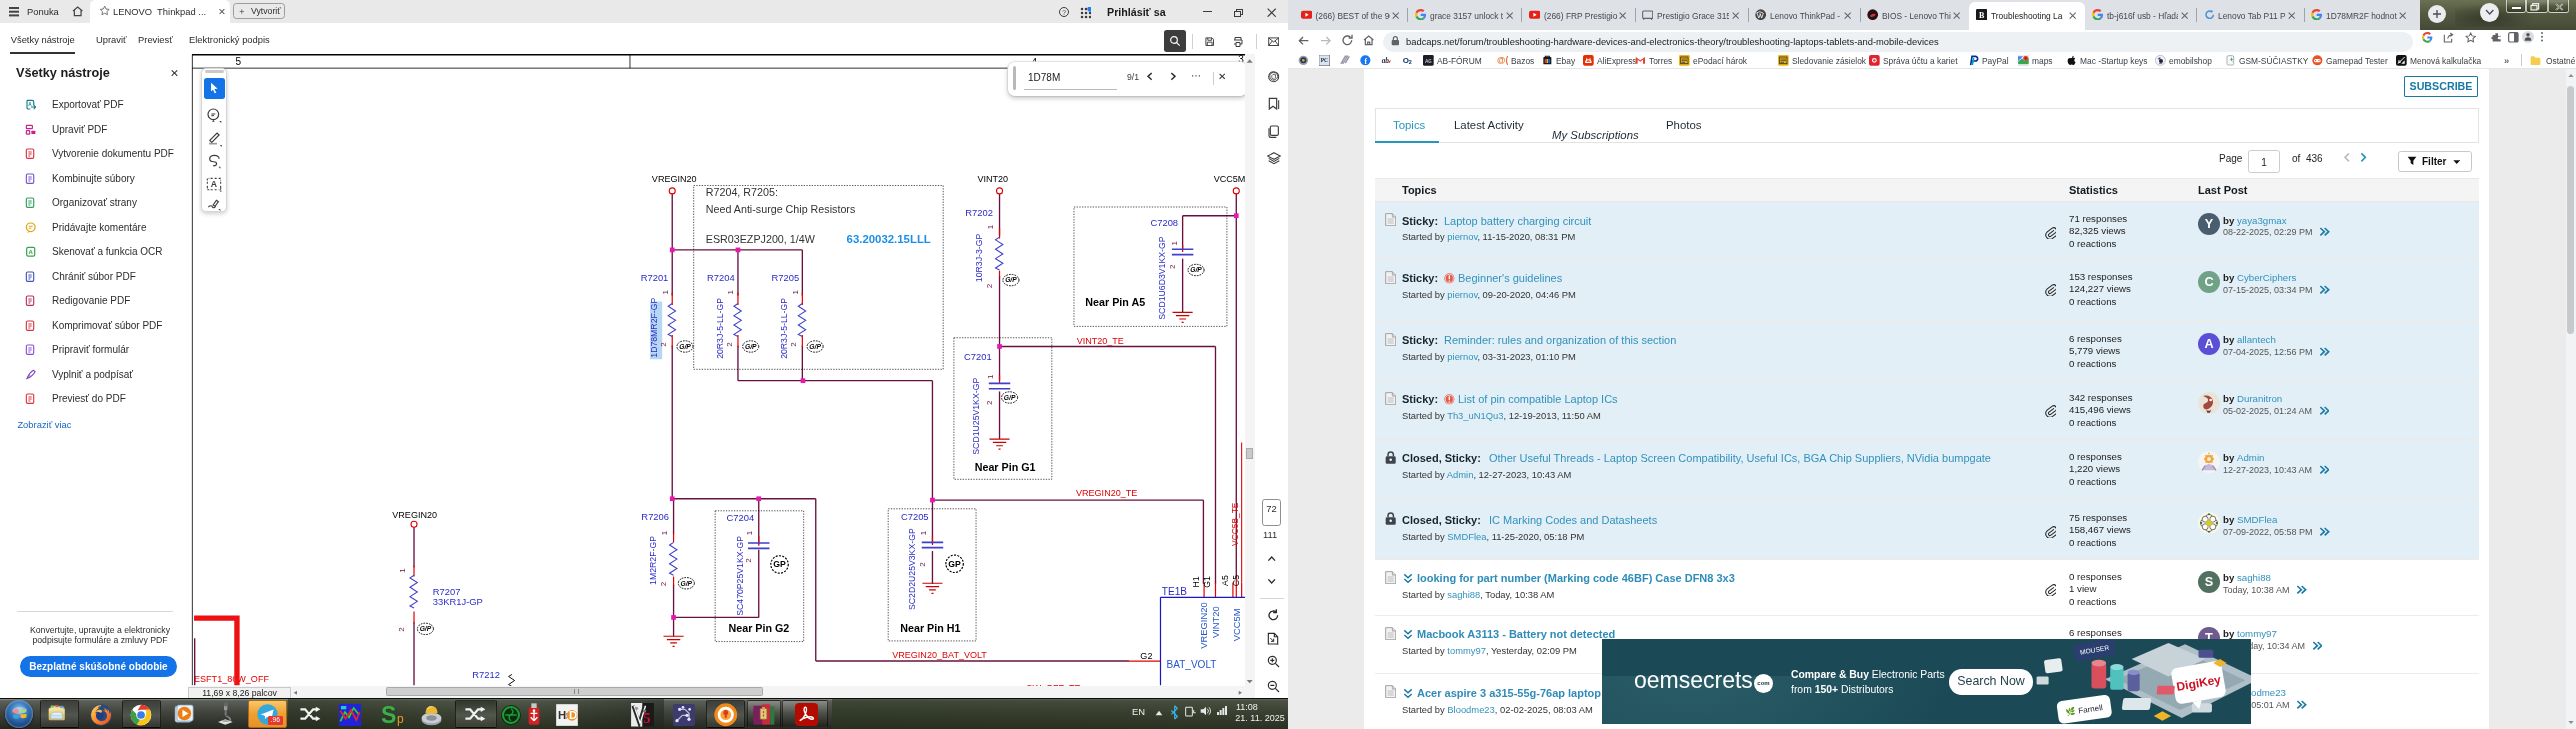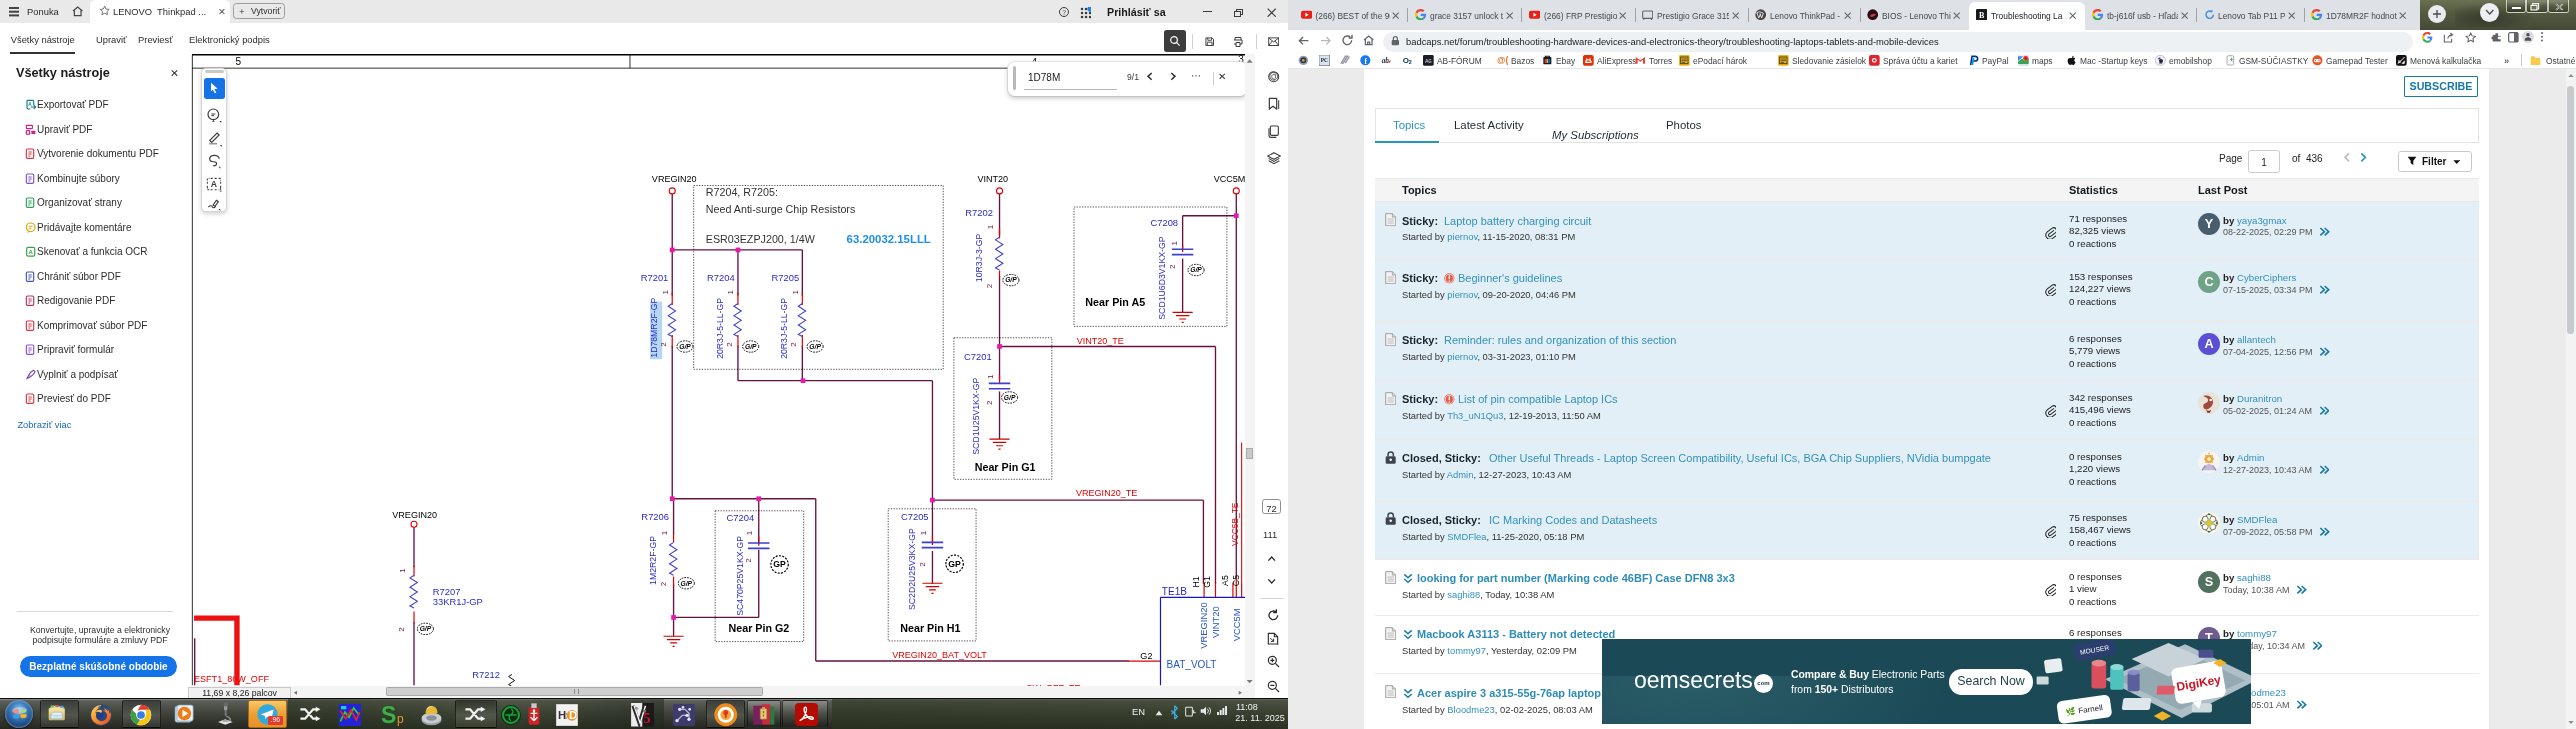--- a/index.html
+++ b/index.html
@@ -9,21 +9,21 @@
 #acroTitle { left:0; top:0; width:1288px; height:23px; background:#e9e9e9; }
 .tbtxt { position:absolute; color:#2c2c2c; font-size:10px; }
 #doctab { left:90px; top:0; width:140px; height:23px; background:#fff; border-radius:5.4px 5.4px 0 0; }
 #vytvorit { left:233px; top:3.4px; width:52px; height:16px; border:0.7px solid #9d9d9d; border-radius:3.4px; font-size:8.7px; color:#2c2c2c; text-align:center; line-height:14.8px; }
 #acroMenu { left:0; top:23px; width:1288px; height:32px; background:#fff; border-bottom:0.7px solid #e0e0e0; }
 .menuitem { position:absolute; top:34px; font-size:9.4px; color:#2c2c2c; }
 #menuUnderline { left:10px; top:52px; width:65px; height:2px; background:#323232; }
 #toolpanel { left:0; top:54px; width:190px; height:644px; background:#fff; }
 .toolrow { position:absolute; left:25px; height:13.4px; font-size:10px; color:#2c2c2c; }
 .toolrow .ic { position:absolute; left:0; top:0.7px; }
-.toolrow .lbl { position:absolute; left:12px; top:1.3px; white-space:nowrap; }
+.toolrow .lbl { position:absolute; left:27px; top:1.3px; white-space:nowrap; }
 #viewport { left:190px; top:54px; width:1055px; height:644px; background:#fff; }
 #floatbar { left:201px; top:68px; width:26px; height:144px; background:#fff; border:0.7px solid #d5d5d5; border-radius:4.7px; box-shadow:0 1.3px 4px rgba(0,0,0,.18); }
 #searchbox { left:1008px; top:62px; width:239px; height:34px; background:#fff; border-radius:6.7px; box-shadow:0 2px 5.4px rgba(0,0,0,.25), 0 0 0 0.7px #e8e8e8; }
 #vscroll { left:1245px; top:54px; width:10px; height:644px; background:#f4f4f4; }
 #rightrail { left:1255px; top:54px; width:33px; height:644px; background:#fff; }
 #hscroll { left:190px; top:686px; width:1055px; height:12.7px; background:#f4f4f4; }
 #statusbubble { left:188px; top:687px; width:103px; height:12px; background:#f1f1f1; border:0.7px solid #c9c9c9; font-size:8.7px; color:#1b1b1b; text-align:center; line-height:10.7px; }
 #taskbar { left:0; top:698px; width:1288px; height:31px; background:linear-gradient(180deg,#83878c 0%,#5b5f58 10%,#41453c 45%,#33362e 72%,#24261f 100%); }
 
 #chrome { left:1288px; top:0; width:1288px; height:729px; background:#fff; }
@@ -489,21 +489,21 @@
         <path d="M16 5 v13" stroke="#3c3c3c" stroke-width="1.6"></path>
       </svg>
 <svg class="abs" style="left:1267px;top:125px;" width="12.7" height="13.4" viewBox="0 0 19 20">
         <rect x="5" y="1.5" width="12" height="14" rx="2" fill="none" stroke="#3c3c3c" stroke-width="1.7"></rect>
         <path d="M3 5 v11 a2.5 2.5 0 0 0 2.5 2.5 H14" fill="none" stroke="#3c3c3c" stroke-width="1.7"></path>
       </svg>
 <svg class="abs" style="left:1267px;top:152px;" width="14" height="12.7" viewBox="0 0 21 19">
         <path d="M10.5 1 L20 6 L10.5 11 L1 6 Z" fill="none" stroke="#3c3c3c" stroke-width="1.6"></path>
         <path d="M2.5 9.5 L10.5 14 L18.5 9.5 M2.5 13 L10.5 17.5 L18.5 13" fill="none" stroke="#3c3c3c" stroke-width="1.6"></path>
       </svg>
-<div class="abs" style="left:1262px;top:499px;width:19px;height:15px;border:0.7px solid #8f8f8f;border-radius:2.7px;font-size:9.4px;color:#2c2c2c;text-align:center;line-height:17.4px;">72</div>
+<div class="abs" style="left:1262px;top:499px;width:19px;height:27px;border:0.7px solid #8f8f8f;border-radius:2.7px;font-size:9.4px;color:#2c2c2c;text-align:center;line-height:17.4px;">72</div>
 <div class="abs" style="left:1263px;top:529px;font-size:9.4px;color:#2c2c2c;">111</div>
 <svg class="abs" style="left:1267px;top:555px;" width="9.4" height="8" viewBox="0 0 14 12">
         <path d="M2 8.5 L7 3 L12 8.5" fill="none" stroke="#2c2c2c" stroke-width="2"></path>
       </svg>
 <svg class="abs" style="left:1267px;top:577px;" width="9.4" height="8" viewBox="0 0 14 12">
         <path d="M2 3.5 L7 9 L12 3.5" fill="none" stroke="#2c2c2c" stroke-width="2"></path>
       </svg>
 <div class="abs" style="left:1260px;top:598px;width:24px;height:0.7px;background:#d5d5d5;"></div>
 <svg class="abs" style="left:1267px;top:609px;" width="12.7" height="12.7" viewBox="0 0 19 19">
         <path d="M16 9.5 a6.5 6.5 0 1 1 -2 -4.7" fill="none" stroke="#2c2c2c" stroke-width="2"></path>

